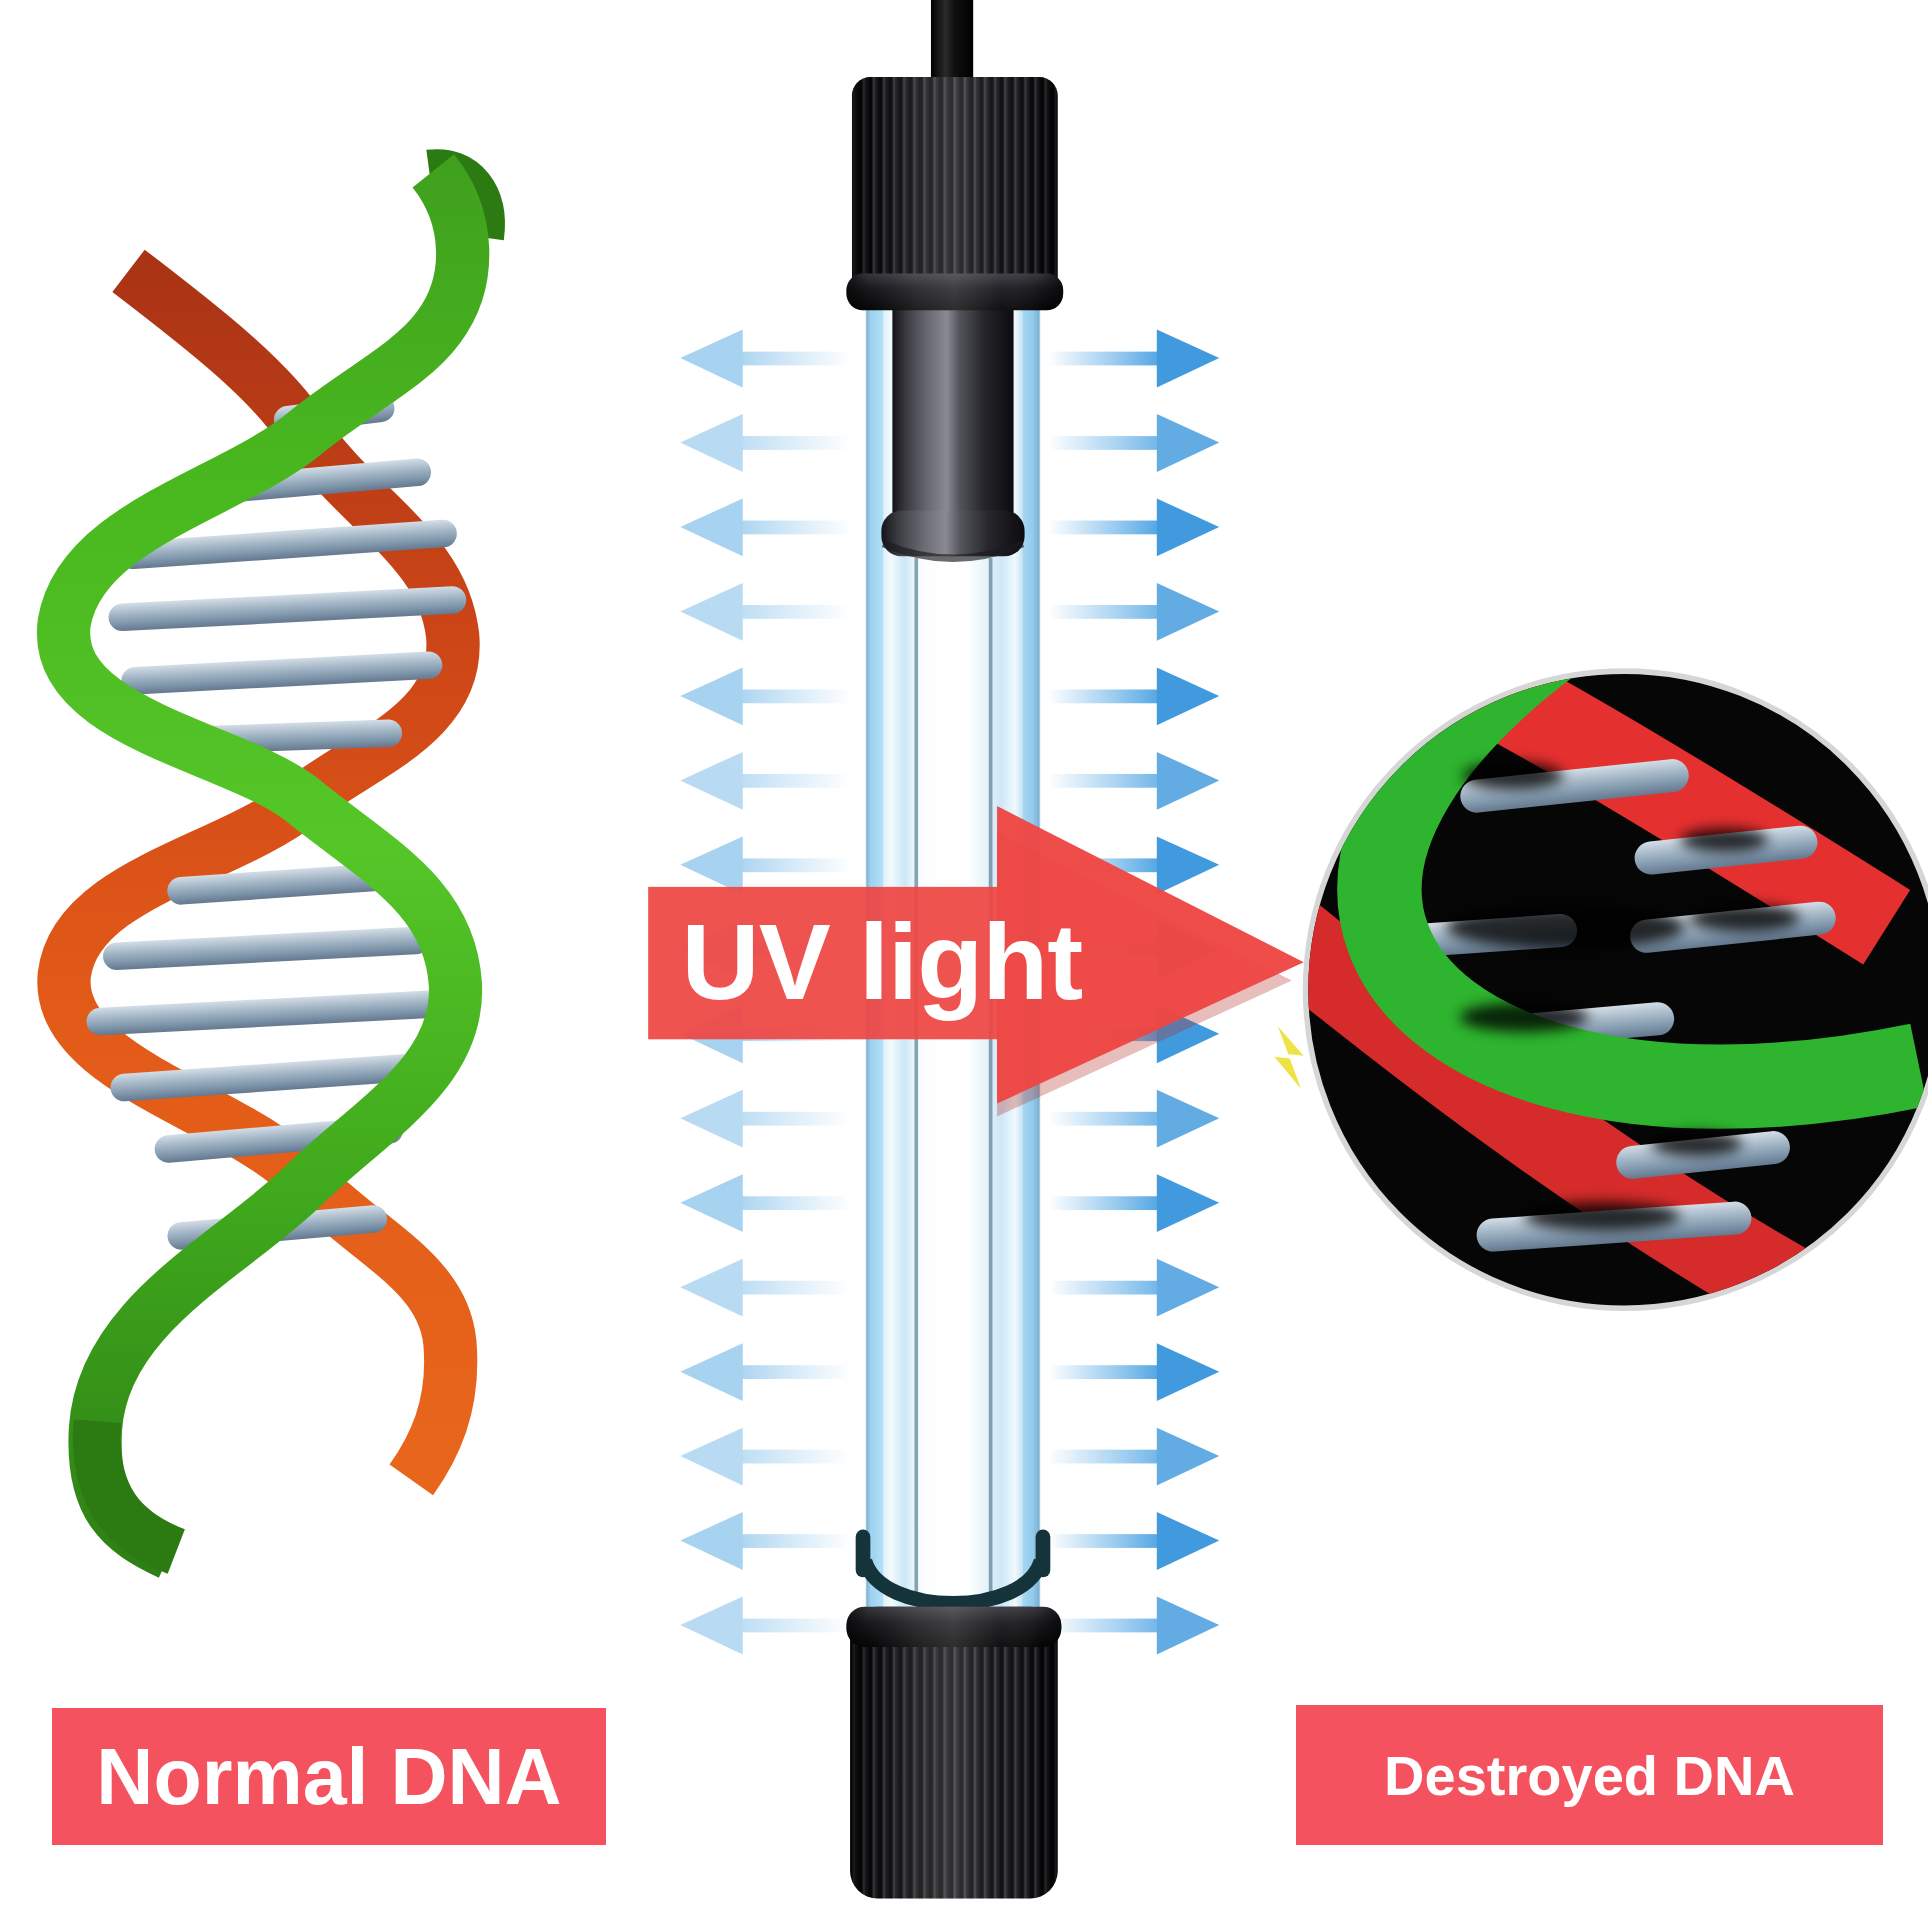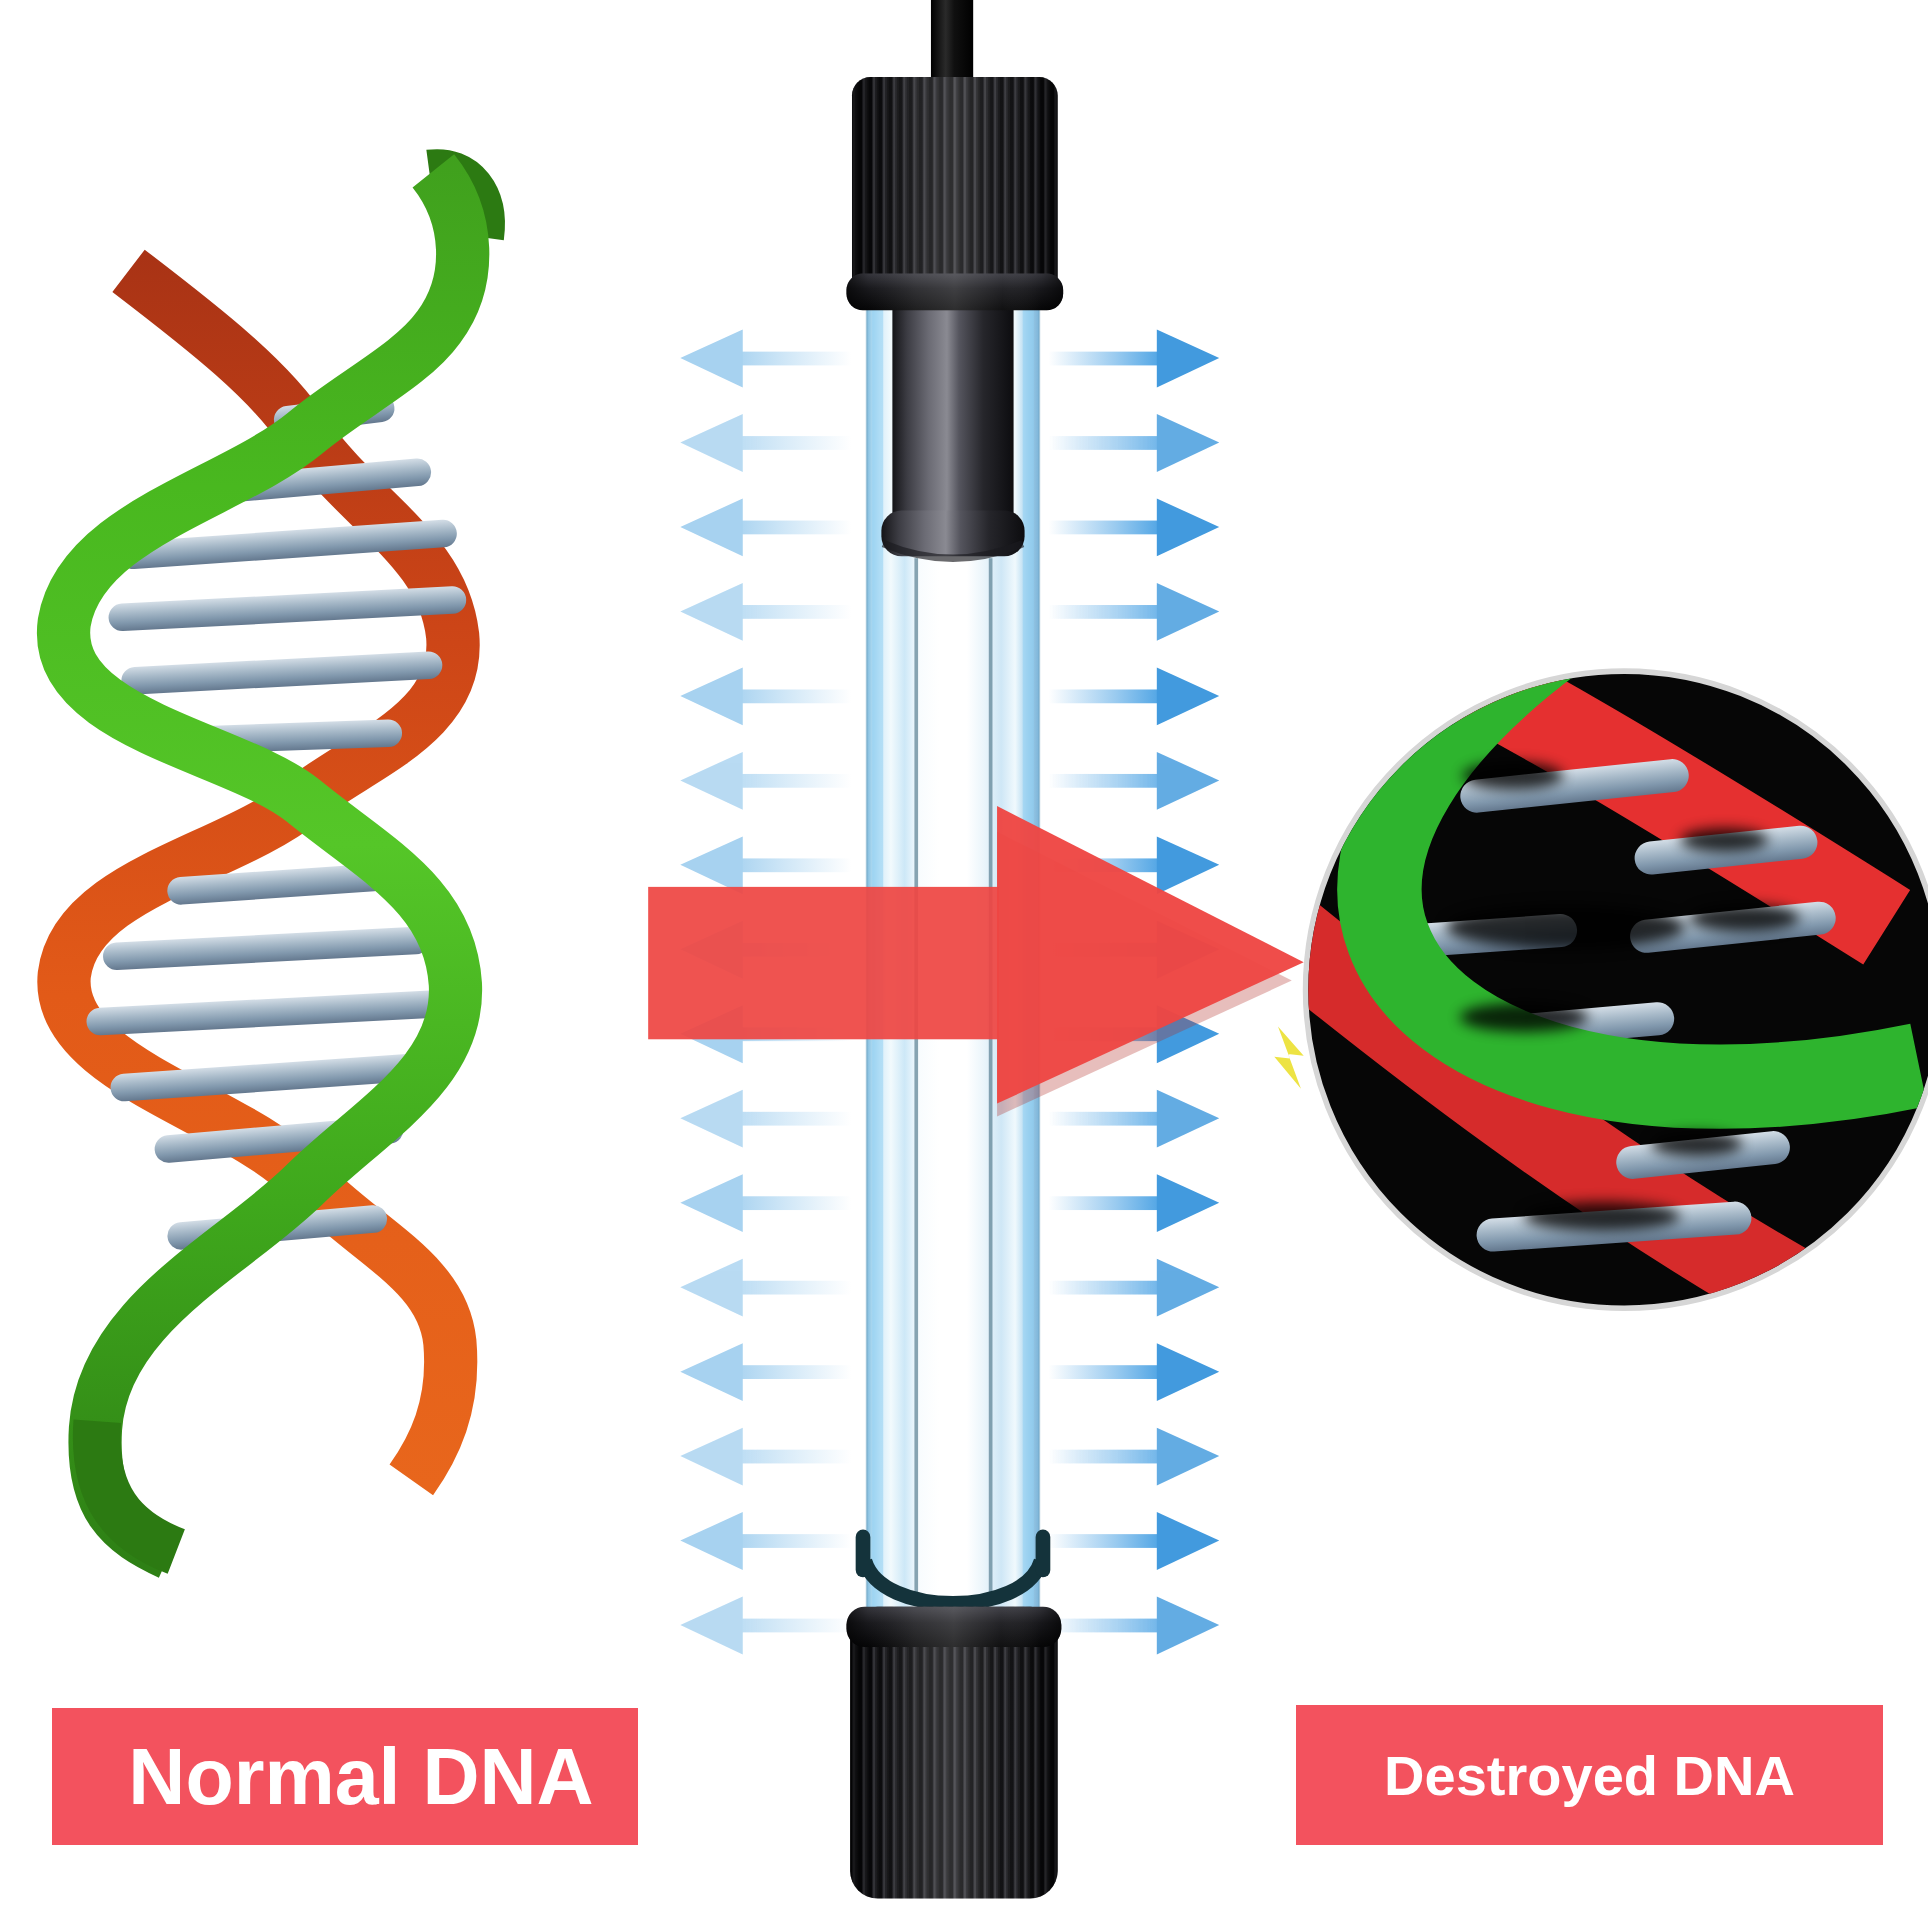--- a/index.html
+++ b/index.html
@@ -1,21 +1,21 @@
 <!DOCTYPE html>
 <html style="font-size:14.7px"><head>
 <meta charset="utf-8">
 <style>
   html,body{margin:0;padding:0;background:#ffffff;}
   .stage{position:relative;width:1928px;height:1928px;background:#ffffff;overflow:hidden;
          font-family:"Liberation Sans", sans-serif;}
   .stage svg.art{position:absolute;left:0;top:0;}
   .caption{position:absolute;display:flex;align-items:center;justify-content:center;
            background:#f3525e;color:#ffffff;font-weight:700;}
-  .caption.normal{left:52px;top:1708px;width:554px;height:137px;font-size:79px;padding-left:32px;}
+  .caption.normal{left:52px;top:1708px;width:554px;height:137px;font-size:79px;}
   .caption.destroyed{left:1296px;top:1705px;width:587px;height:140px;font-size:56px;}
   .uv-text{position:absolute;left:643px;top:883px;width:478px;height:156px;
            display:flex;align-items:center;justify-content:center;
            color:#ffffff;font-weight:700;font-size:108px;letter-spacing:-0.9px;}
 </style>
 </head>
 <body>
 
 <div class="stage">
 
@@ -241,19 +241,20 @@
     </g>
   </g>
 
   <g>
     <polygon points="1086,906 1407,1068 1086,1216" fill="#b02820" opacity=".3"></polygon>
     <rect x="706" y="966" width="382" height="166" opacity=".93" fill="#ee4643"></rect>
     <polygon points="1086,878 1420,1048 1086,1202" opacity=".96" fill="#ee4643"></polygon>
   </g>
 </svg>
 
+<div class="uv-text">UV light</div>
 
 <div class="caption normal">Normal DNA</div>
 
 <div class="caption destroyed">Destroyed DNA</div>
 
 </div>
 
 
 </body></html>

